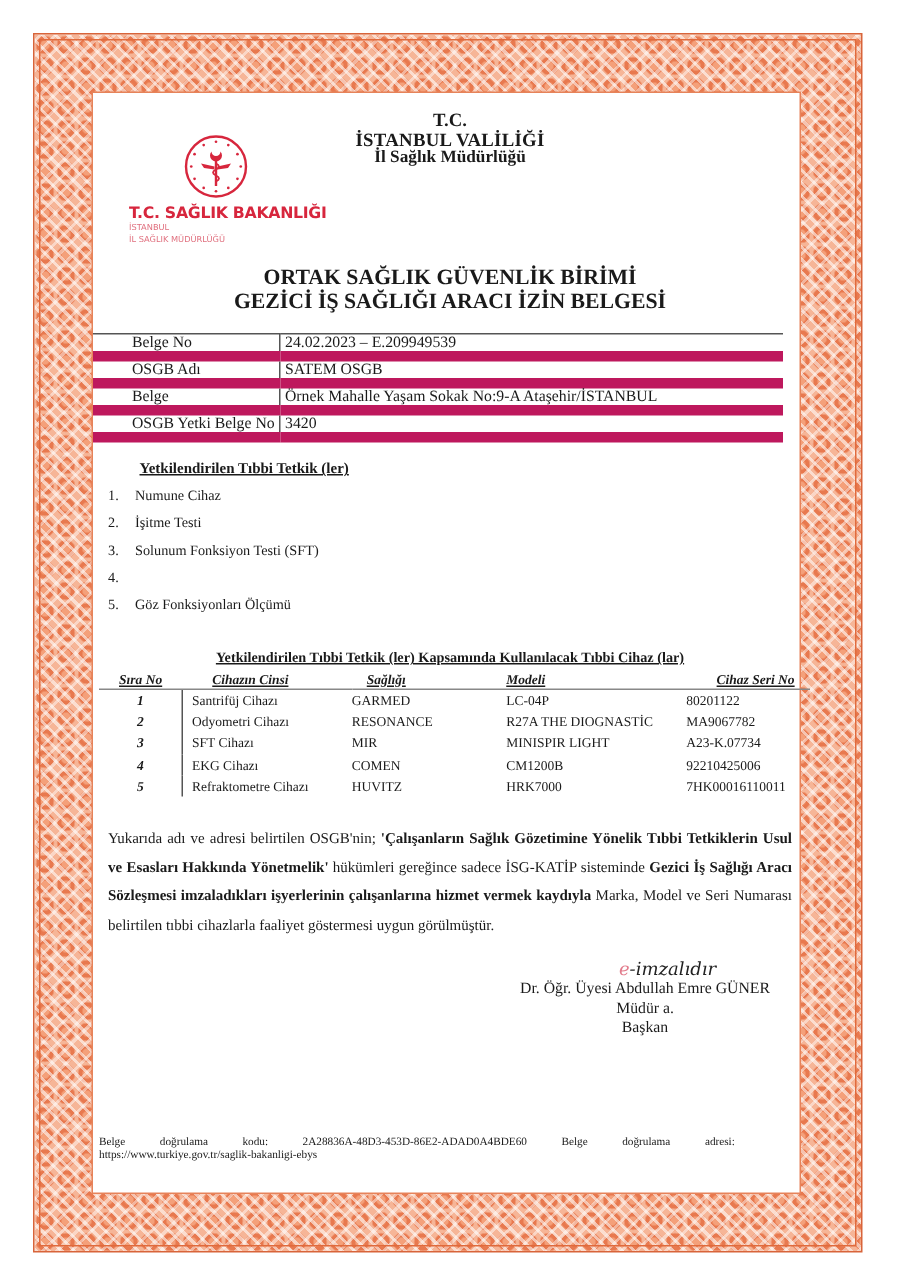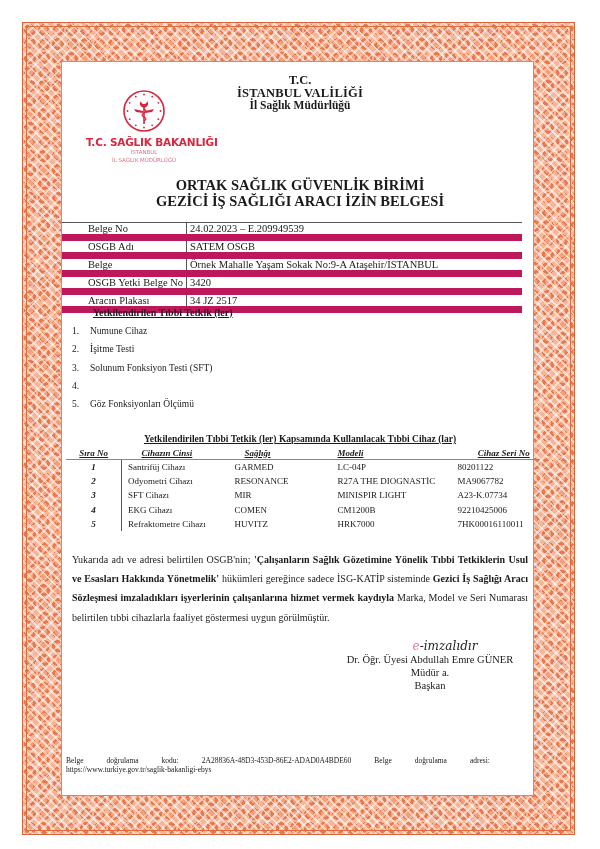--- a/index.html
+++ b/index.html
@@ -15,21 +15,21 @@
   .frame::before { content: ""; position: absolute; inset: 3px; border: 1px solid #e06a3c; }
   .inner { position: absolute; left: 62px; top: 62px; width: 471px; height: 733px; background: #fff;
     box-shadow: 0 0 0 1px #e6835a; }
   .content { position: absolute; left: 0; top: 0; width: 600px; height: 849px; }
 
   .hdr { position: absolute; left: 0; width: 600px; text-align: center; font-weight: bold; }
   .hdr .l1 { position: absolute; top: 73px; left: 0; width: 600px; font-size: 12.5px; }
   .hdr .l2 { position: absolute; top: 86px; left: 0; width: 600px; font-size: 12.5px; letter-spacing: 0.2px; }
   .hdr .l3 { position: absolute; top: 99px; left: 0; width: 600px; font-size: 11.5px; }
 
-  .logo { position: absolute; left: 86px; top: 89px; width: 116px; text-align: center; }
+  .logo { position: absolute; left: 86px; top: 89px; width: 116px; }
   .logo .seal { width: 44px; height: 44px; margin: 0 auto; }
   .logo .brand { font-family: "DejaVu Sans", sans-serif; font-weight: bold; color: #d7263d; font-size: 10.5px; margin-top: 3px; white-space: nowrap; letter-spacing: -0.2px; }
   .logo .sub1, .logo .sub2 { font-family: "DejaVu Sans", sans-serif; color: #e0707f; font-size: 5.5px; line-height: 8px; }
 
   .title { position: absolute; left: 0; width: 600px; text-align: center; font-weight: bold; font-size: 14.5px; }
   .title.t1 { top: 177px; }
   .title.t2 { top: 193px; }
 
   table.info { position: absolute; left: 62px; top: 222px; width: 460px; border-collapse: collapse; font-size: 10.5px; }
   table.info td { border-top: 1px solid #555; border-bottom: 7px solid #be185d; padding: 0 0 0 26px; height: 11px; line-height: 11px; }
@@ -122,24 +122,20 @@
           <td class="v">SATEM OSGB</td>
         </tr>
     <tr>
           <td class="k">Belge</td>
           <td class="v">Örnek Mahalle Yaşam Sokak No:9-A Ataşehir/İSTANBUL</td>
         </tr>
     <tr>
           <td class="k">OSGB Yetki Belge No</td>
           <td class="v">3420</td>
         </tr>
-    <tr>
-          <td class="k">Aracın Plakası</td>
-          <td class="v">34 JZ 2517</td>
-        </tr>
   </tbody>
     </table>
 
   <div class="sec1">Yetkilendirilen Tıbbi Tetkik (ler)</div>
   <ol class="tests">
     <li>
         <span class="n">1.</span>
         <span class="t">Numune Cihaz</span>
       </li>
     <li>

